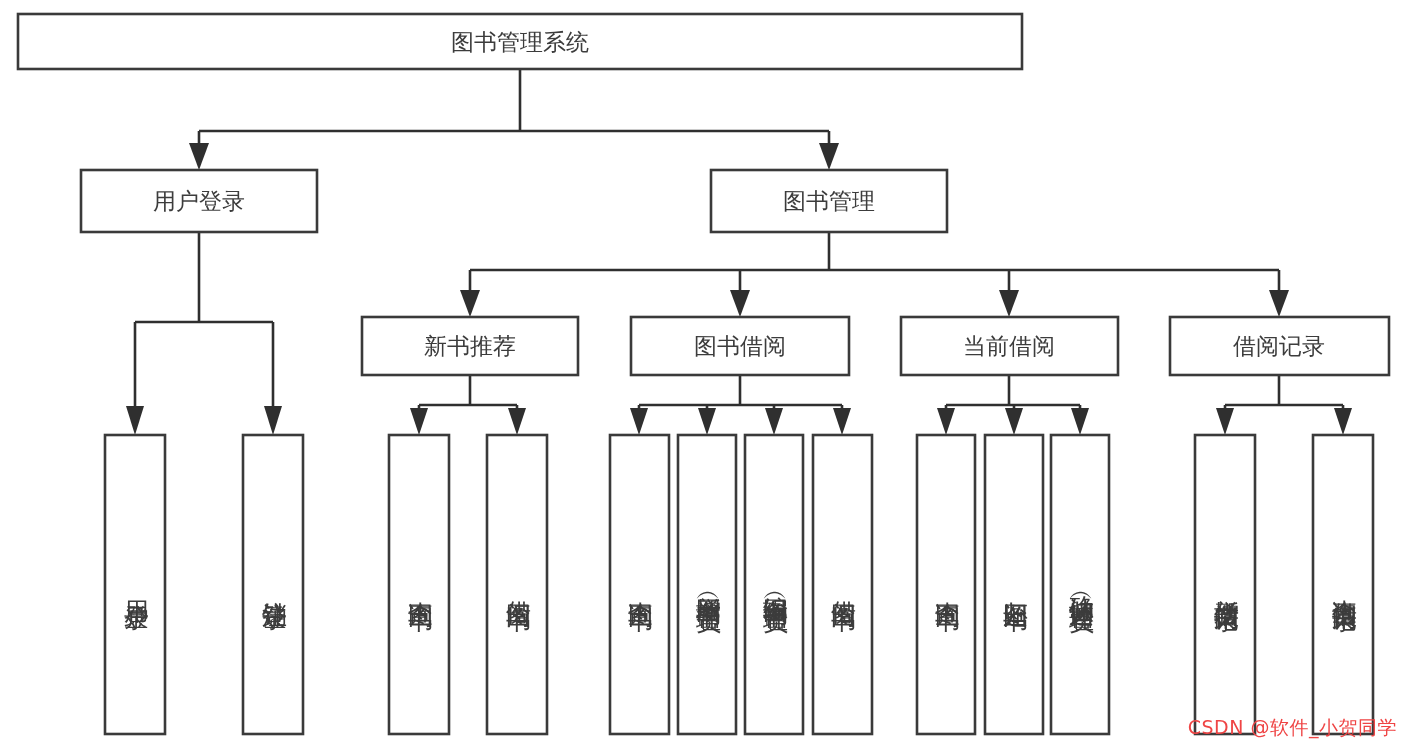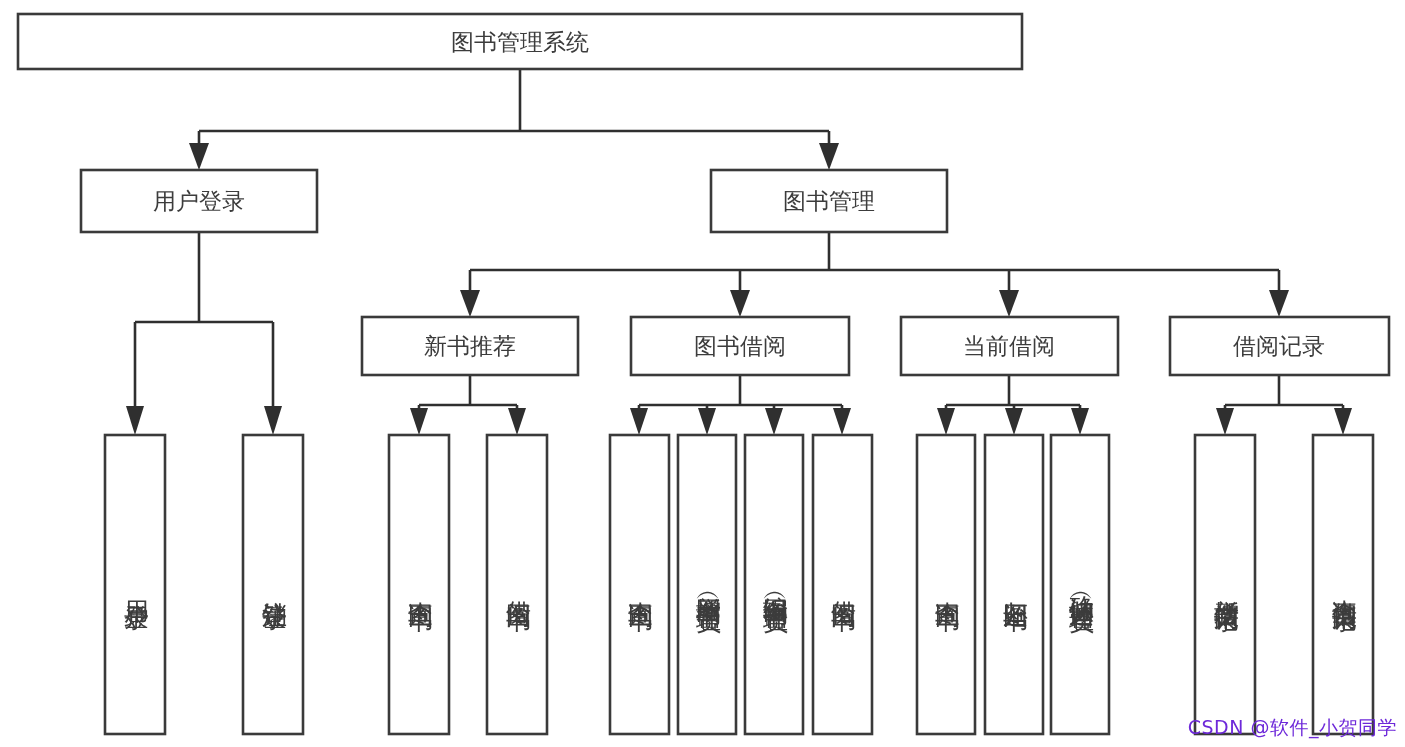--- a/index.html
+++ b/index.html
@@ -57,21 +57,21 @@
   .arrow-head {
     fill: #2f2f2f;
     stroke: none;
   }
   .watermark {
     position: absolute;
     right: 8px;
     bottom: 6px;
     font-family: "DejaVu Sans", "Liberation Sans", sans-serif;
     font-size: 19px;
-    color: #6d28d9;
+    color: #ef4444;
     white-space: nowrap;
     letter-spacing: 0.5px;
     user-select: none;
   }
 </style>
 </head>
 <body>
 
 <div id="diagram-root">
 

